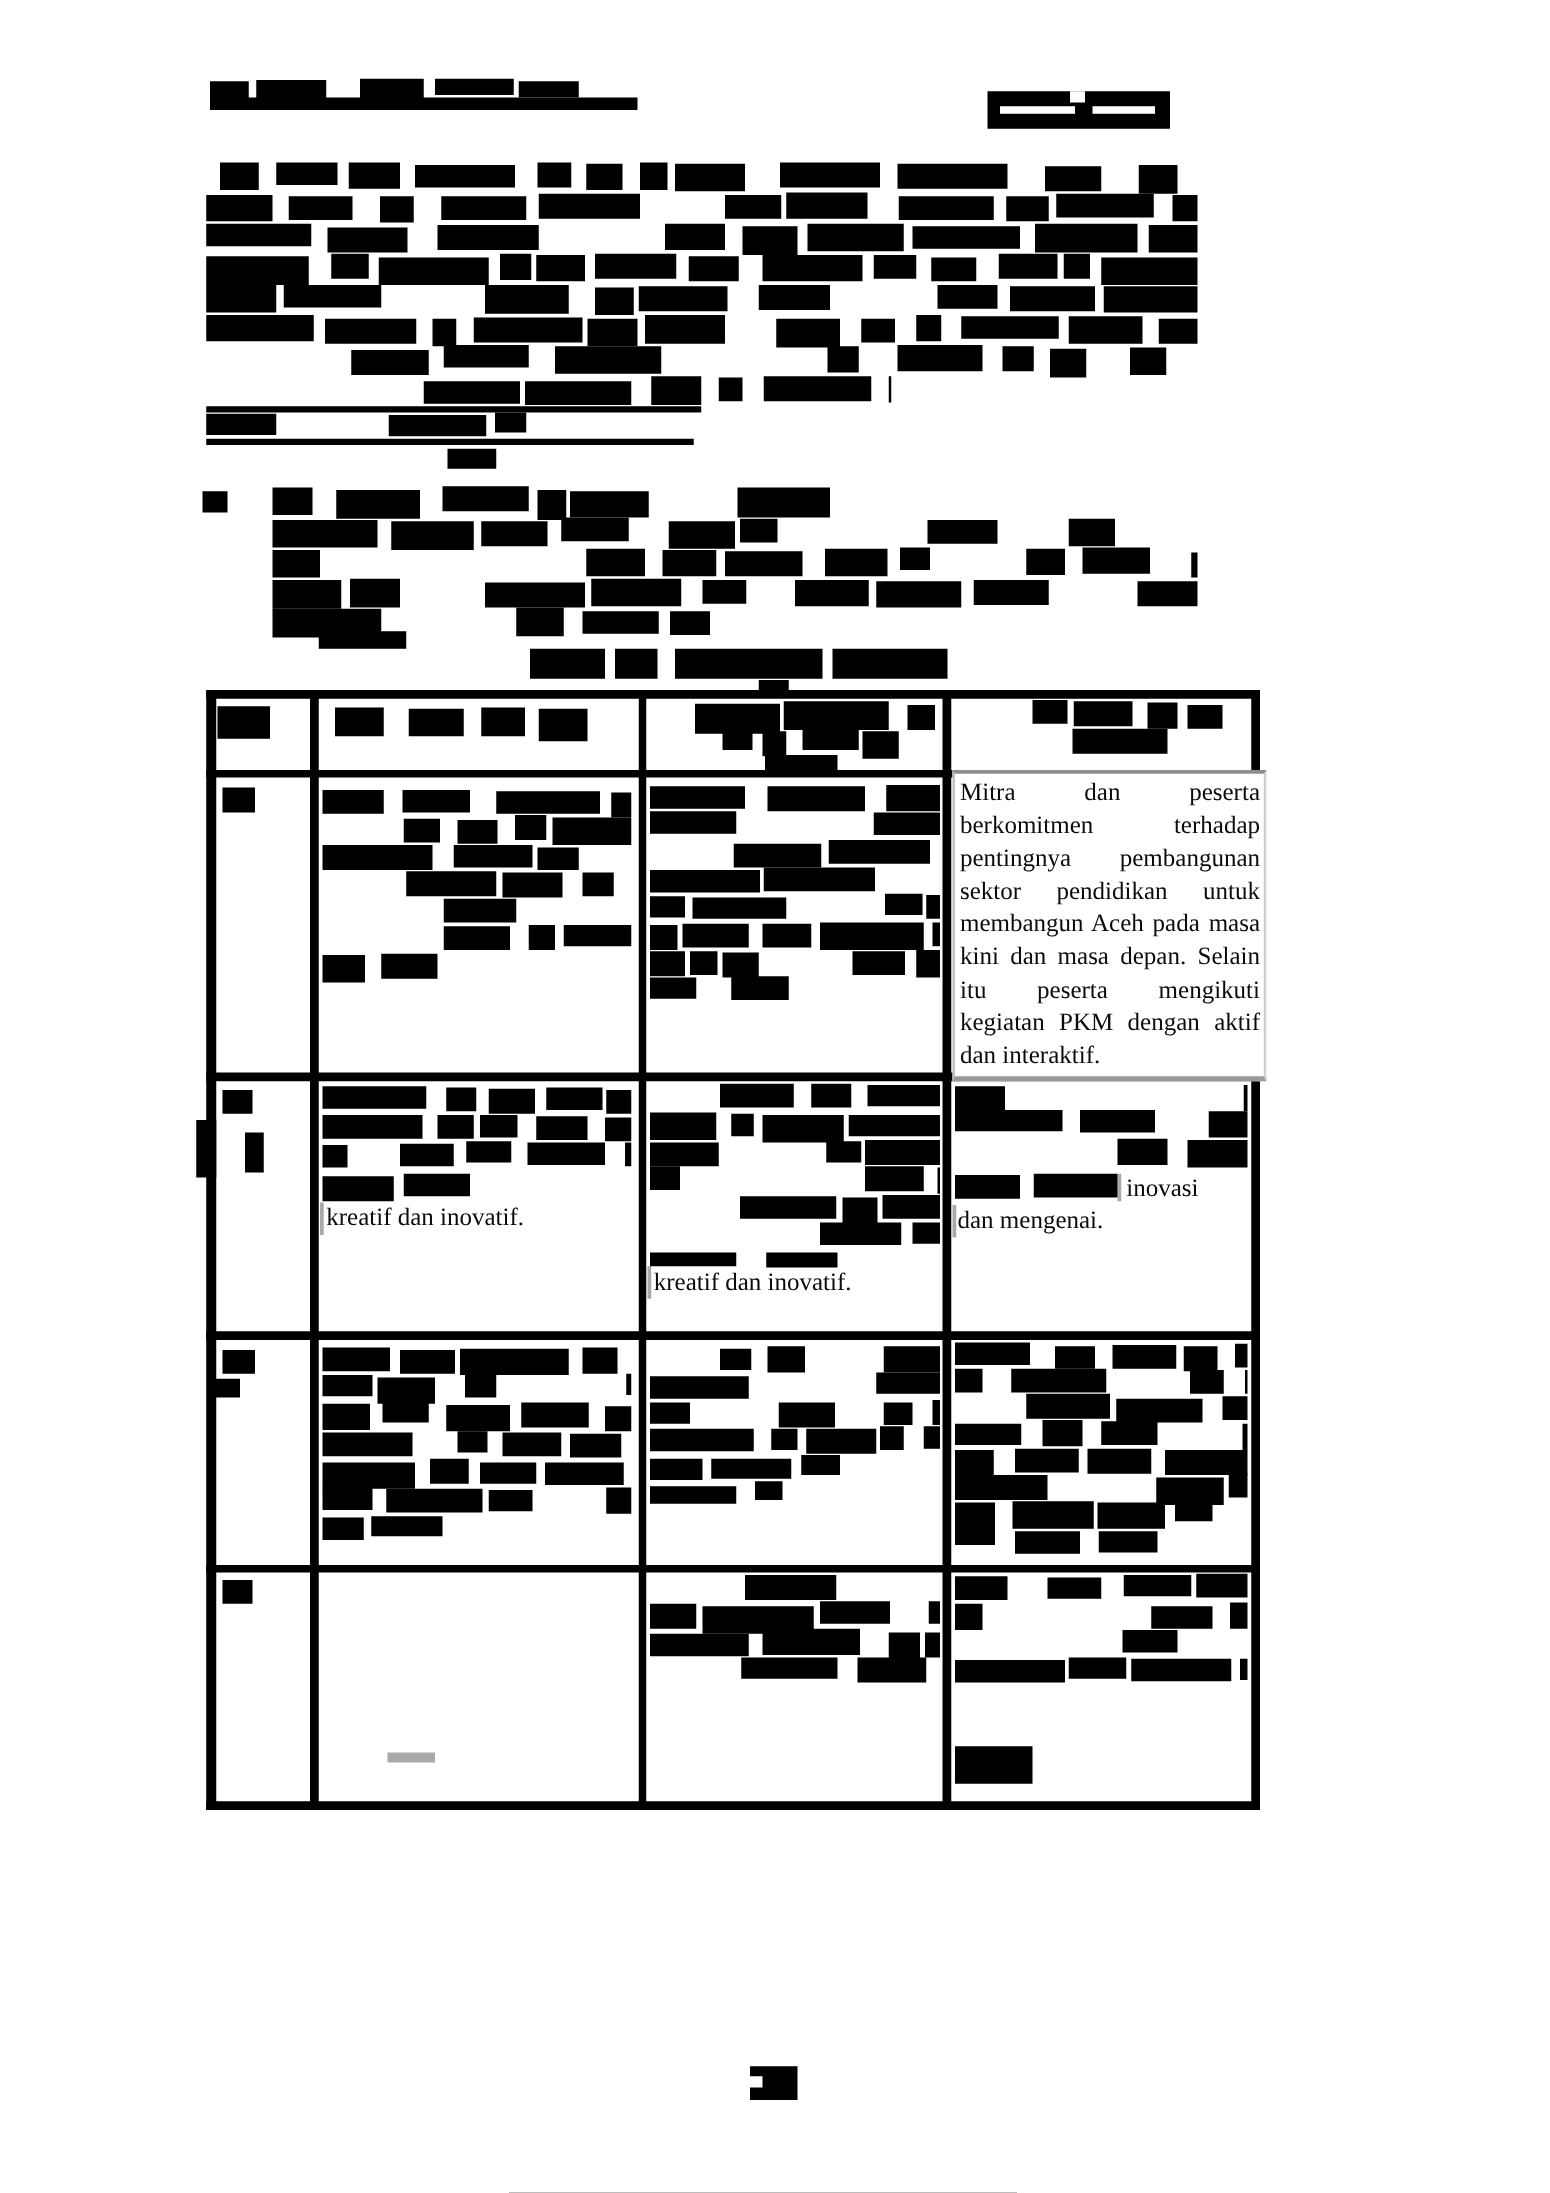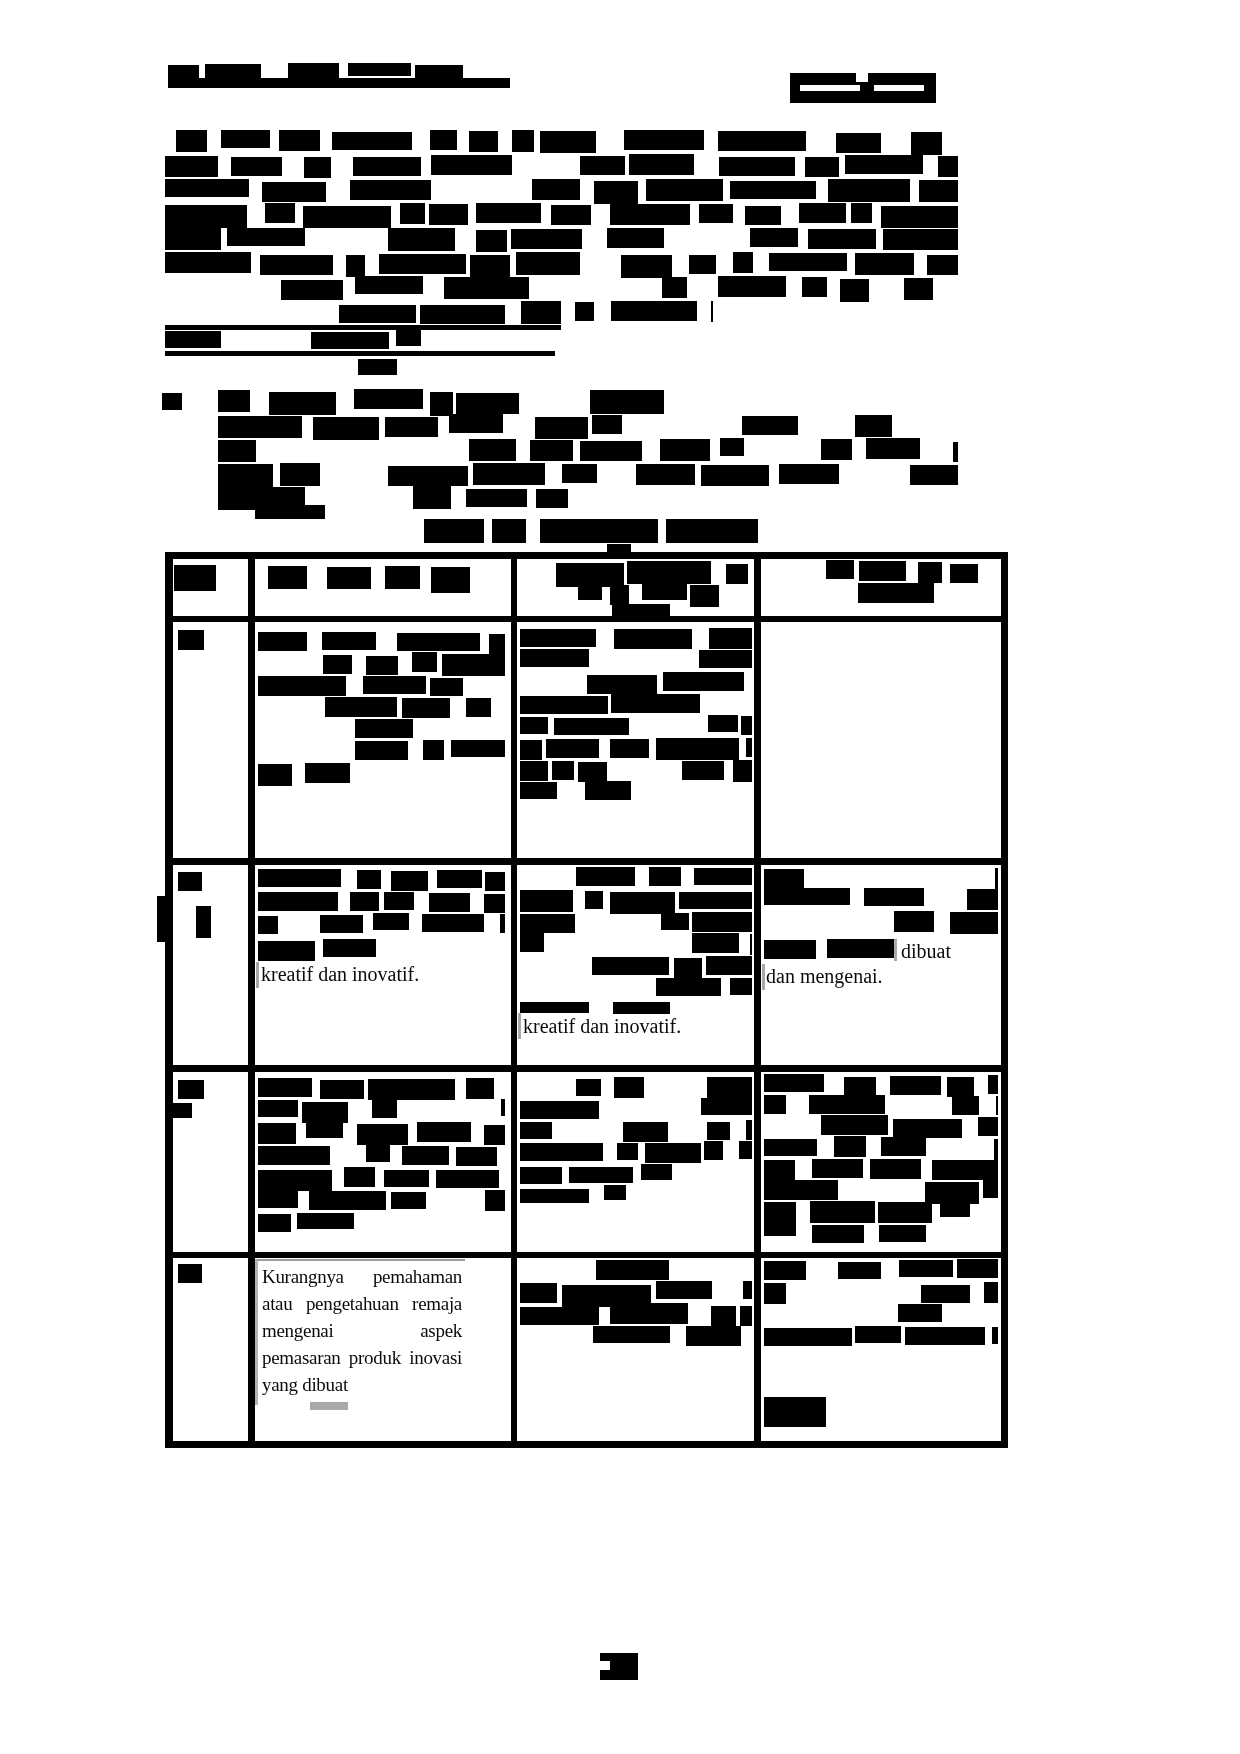--- a/index.html
+++ b/index.html
@@ -37,27 +37,27 @@
   <div class="tborder" style="left:165px;top:552px;width:8px;height:896px;"></div>
   <div class="tborder" style="left:1001px;top:552px;width:7px;height:896px;"></div>
   <div class="tborder" style="left:248px;top:552px;width:7px;height:896px;"></div>
   <div class="tborder" style="left:511px;top:552px;width:6px;height:896px;"></div>
   <div class="tborder" style="left:754px;top:552px;width:7px;height:896px;"></div>
   <div class="tborder" style="left:165px;top:616px;width:843px;height:6px;"></div>
   <div class="tborder" style="left:165px;top:858px;width:843px;height:7px;"></div>
   <div class="tborder" style="left:165px;top:1065px;width:843px;height:7px;"></div>
   <div class="tborder" style="left:165px;top:1252px;width:843px;height:6px;"></div>
 
+  <div class="visbox vistext mitra-box" style="left:762px;top:616px;width:240px;height:240px;">Mitra dan peserta berkomitmen terhadap pentingnya pembangunan sektor pendidikan untuk membangun Aceh pada masa kini dan masa depan. Selain itu peserta mengikuti kegiatan PKM dengan aktif dan interaktif.</div>
 
   <div class="phrase" style="left:261px;top:962px;width:200px;">kreatif dan inovatif.</div>
   <div class="phrase" style="left:523px;top:1014px;width:200px;">kreatif dan inovatif.</div>
-  <div class="phrase" style="left:901px;top:939px;width:78px;">dibuat</div>
+  <div class="phrase" style="left:901px;top:939px;width:78px;">inovasi</div>
   <div class="phrase" style="left:766px;top:964px;width:130px;">dan mengenai.</div>
 
-  <div class="visbox kur-box" style="left:255px;top:1259px;width:200px;height:142px;">Kurangnya pemahaman atau pengetahuan remaja mengenai aspek pemasaran produk inovasi yang dibuat</div>
 
   <div class="grayink" style="left:256px;top:962px;width:3px;height:26px;"></div>
   <div class="grayink" style="left:518px;top:1013px;width:3px;height:26px;"></div>
   <div class="grayink" style="left:762px;top:964px;width:3px;height:26px;"></div>
   <div class="grayink" style="left:894px;top:939px;width:3px;height:22px;"></div>
   <div class="grayink" style="left:310px;top:1402px;width:38px;height:8px;"></div>
 
   <div id="redactions" class="abs" style="left:0;top:0;width:1240px;height:1754px;">
       <div style="position: absolute; left: 168px; top: 65px; width: 31px; height: 15px; background: rgb(0, 0, 0);"></div>
       <div style="position: absolute; left: 205px; top: 64px; width: 56px; height: 15px; background: rgb(0, 0, 0);"></div>

